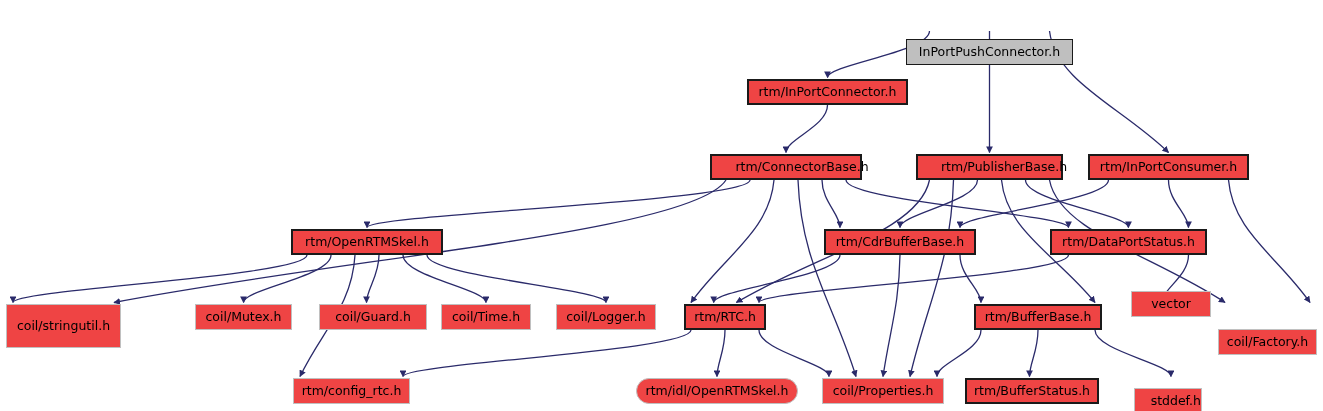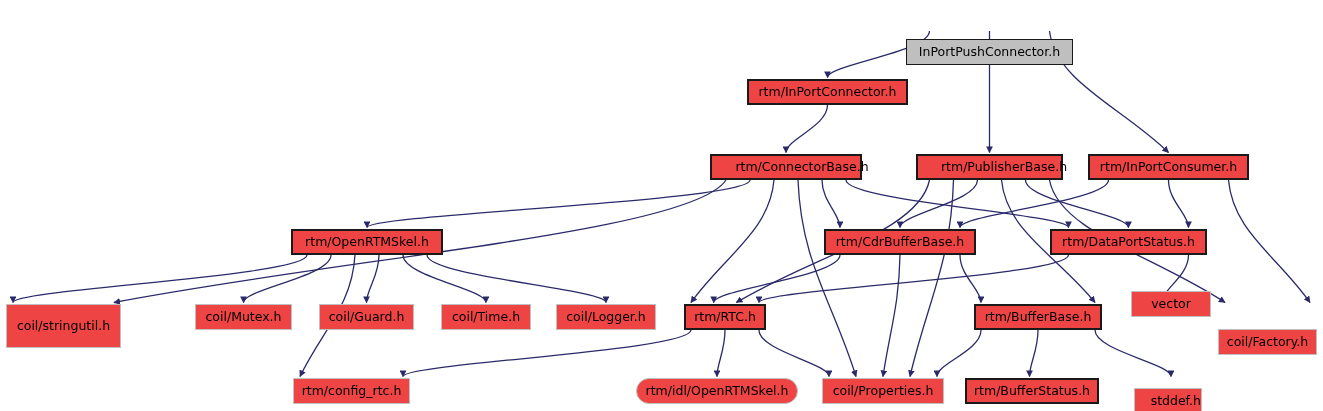--- a/index.html
+++ b/index.html
@@ -85,21 +85,21 @@
       </div>
       <div class="node bold" style="left: 1050px; top: 229px; width: 157px; height: 26px;">
         <span class="nlabel">rtm/DataPortStatus.h</span>
       </div>
       <div class="node sys" style="left: 6px; top: 304px; width: 115px; height: 44px;">
         <span class="nlabel">coil/stringutil.h</span>
       </div>
       <div class="node sys" style="left: 195px; top: 304px; width: 97px; height: 26px;">
         <span class="nlabel">coil/Mutex.h</span>
       </div>
-      <div class="node sys" style="left: 319px; top: 304px; width: 95px; height: 26px;">
+      <div class="node sys" style="left: 319px; top: 304px; width: 108px; height: 26px;">
         <span class="nlabel">coil/Guard.h</span>
       </div>
       <div class="node sys" style="left: 441px; top: 304px; width: 90px; height: 26px;">
         <span class="nlabel">coil/Time.h</span>
       </div>
       <div class="node sys" style="left: 556px; top: 304px; width: 100px; height: 26px;">
         <span class="nlabel">coil/Logger.h</span>
       </div>
       <div class="node bold" style="left: 684px; top: 304px; width: 82px; height: 26px;">
         <span class="nlabel">rtm/RTC.h</span>

